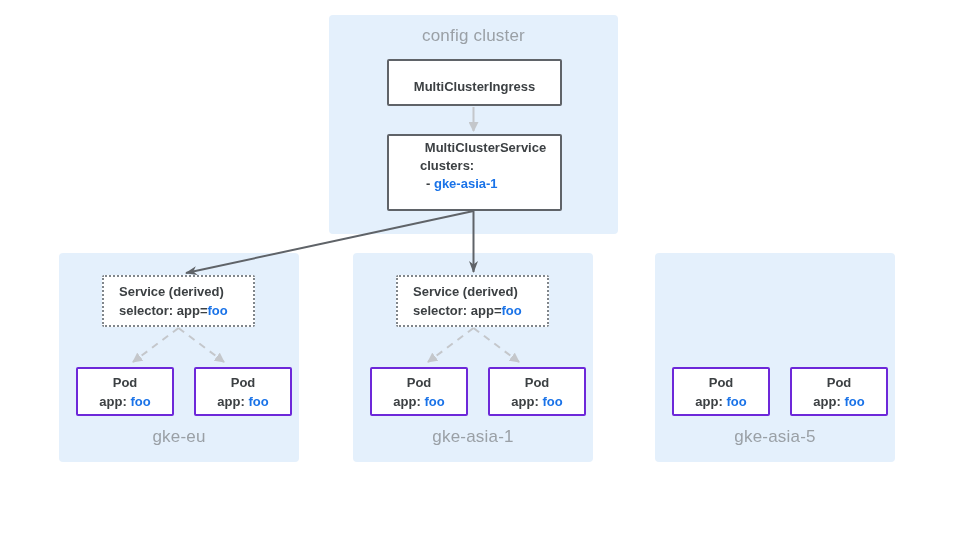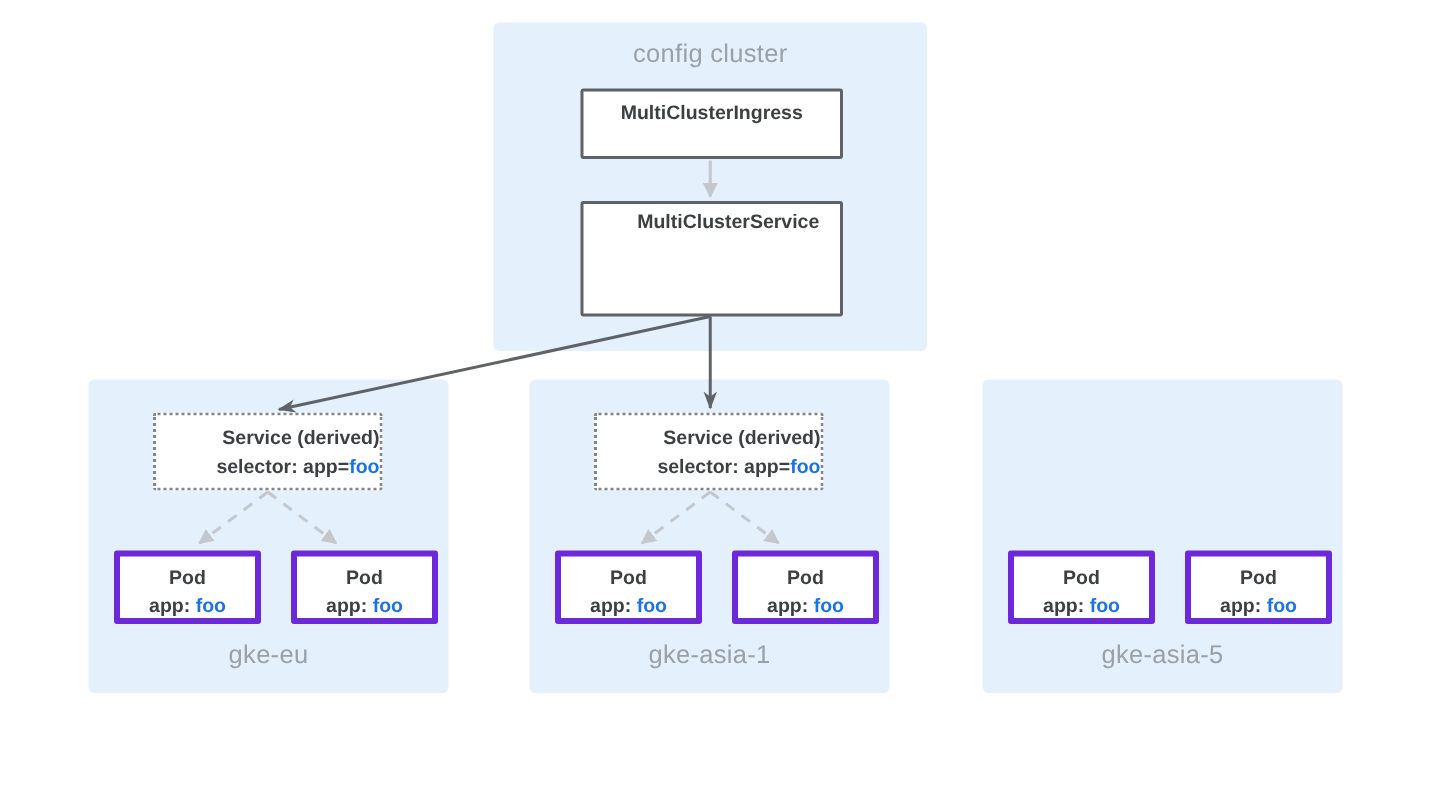--- a/index.html
+++ b/index.html
@@ -49,46 +49,47 @@
     background: #ffffff;
     border: 2px solid #5f6368;
     border-radius: 2px;
     box-sizing: border-box;
     color: #3c4043;
     font-size: 13px;
     font-weight: bold;
     line-height: 19px;
     text-align: center;
   }
-  #mci-box { left: 58px; top: 44px; width: 175px; height: 47px; padding-top: 4px; }
+  #mci-box { left: 58px; top: 44px; width: 175px; height: 47px; padding-top: 16px; }
   #mcs-box { left: 58px; top: 119px; width: 175px; height: 77px; padding-top: 3px; line-height: 18px; padding-left: 22px; }
   #mcs-box .left-line { text-align: left; padding-left: 9px; }
   #mcs-box .list-line { text-align: left; padding-left: 15px; }
 
   .service-box {
     position: absolute;
     left: 43px; top: 22px;
     width: 153px; height: 52px;
     background: #ffffff;
     border: 2px dotted #80868b;
     border-radius: 2px;
     box-sizing: border-box;
     color: #3c4043;
     font-size: 13px;
     font-weight: bold;
     line-height: 19px;
-    text-align: right;
+    text-align: left;
     padding-top: 5px;
+    padding-left: 15px;
   }
   .pod-box {
     position: absolute;
     top: 114px;
     width: 98px; height: 49px;
     background: #ffffff;
-    border: 4px solid #6d28d9;
+    border: 2px solid #6d28d9;
     border-radius: 2px;
     box-sizing: border-box;
     color: #3c4043;
     font-size: 13px;
     font-weight: bold;
     line-height: 19px;
     text-align: center;
     padding-top: 4px;
   }
   .pod-left  { left: 17px; }
@@ -110,20 +111,22 @@
 
   <div id="config-cluster" class="cluster-container">
     <div class="container-title">config cluster</div>
 
     <div id="mci-box" class="node-box">
       <div>MultiClusterIngress</div>
     </div>
 
     <div id="mcs-box" class="node-box">
       <div>MultiClusterService</div>
+      <div class="left-line">clusters:</div>
+      <div class="list-line"><span>- </span><span class="blue">gke-asia-1</span></div>
     </div>
   </div>
 
   <div id="cluster-gke-eu" class="cluster-container">
     <div class="service-box">
       <div>Service (derived)</div>
       <div><span>selector: app=</span><span class="blue">foo</span></div>
     </div>
     <div class="pod-box pod-left">
       <div>Pod</div>

